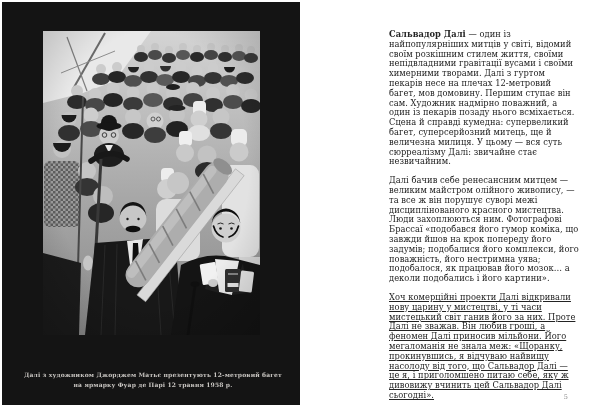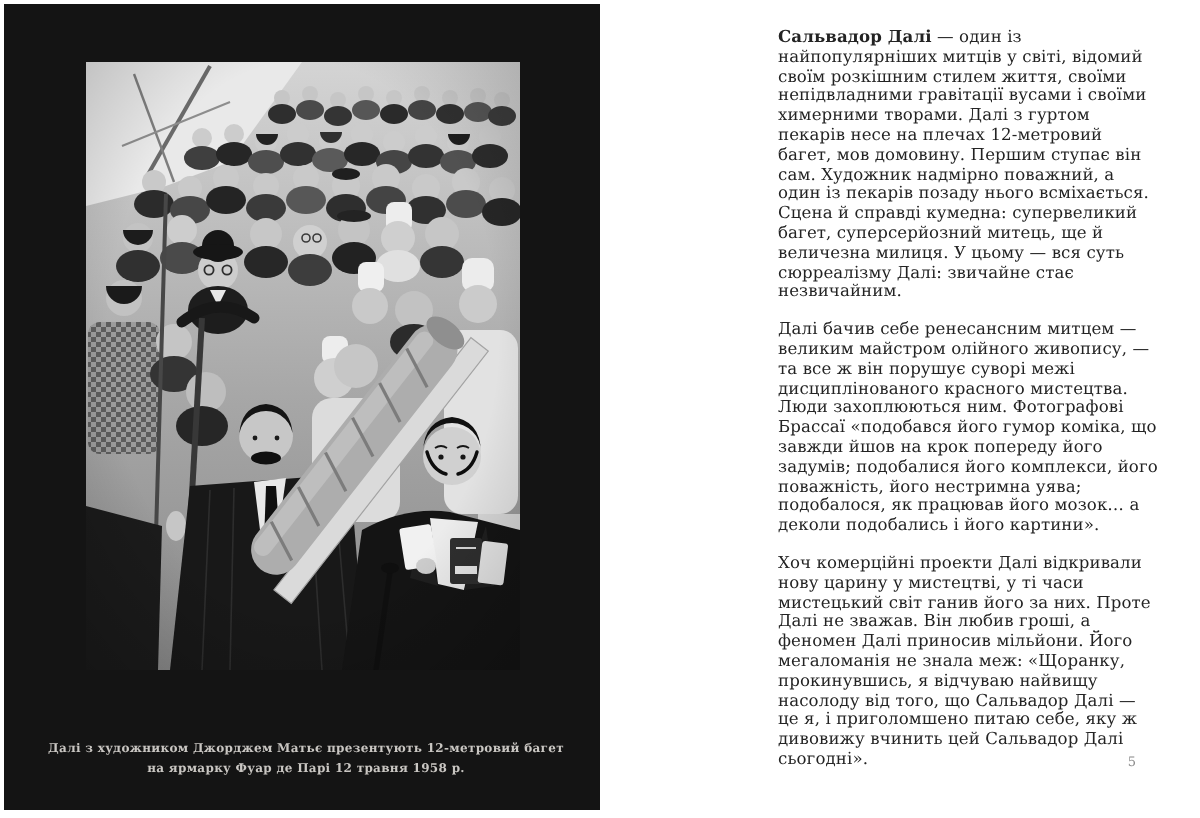--- a/index.html
+++ b/index.html
@@ -22,30 +22,30 @@
   .photo svg{display:block;width:100%;height:100%;}
   .caption{
     position:absolute;left:21px;top:368px;width:260px;
     text-align:center;color:#c9c6c2;
     font-size:6px;line-height:9.5px;font-weight:600;
     letter-spacing:.15px;
   }
 
   
   .right-page{
-    position:absolute;left:300px;top:0;width:300px;height:338px;
+    position:absolute;left:300px;top:16px;width:300px;height:338px;
     background:#ffffff;
   }
   .text-col{
     position:absolute;left:89px;top:14px;width:191px;
     color:#232323;font-size:8.3px;line-height:9.8px;
     letter-spacing:.05px;text-align:left;
   }
   .text-col p{margin:0 0 9px 0;}
-  .text-col p:last-child{margin-bottom:0;}
+  .text-col p:last-child{margin-bottom:0;text-decoration:underline;}
   .lead{font-weight:700;}
   .page-num{
     position:absolute;left:252px;top:377px;width:16px;
     font-size:6.5px;color:#8a8a8a;text-align:right;
   }
 </style>
 </head>
 <body>
 
 <div class="spread">

